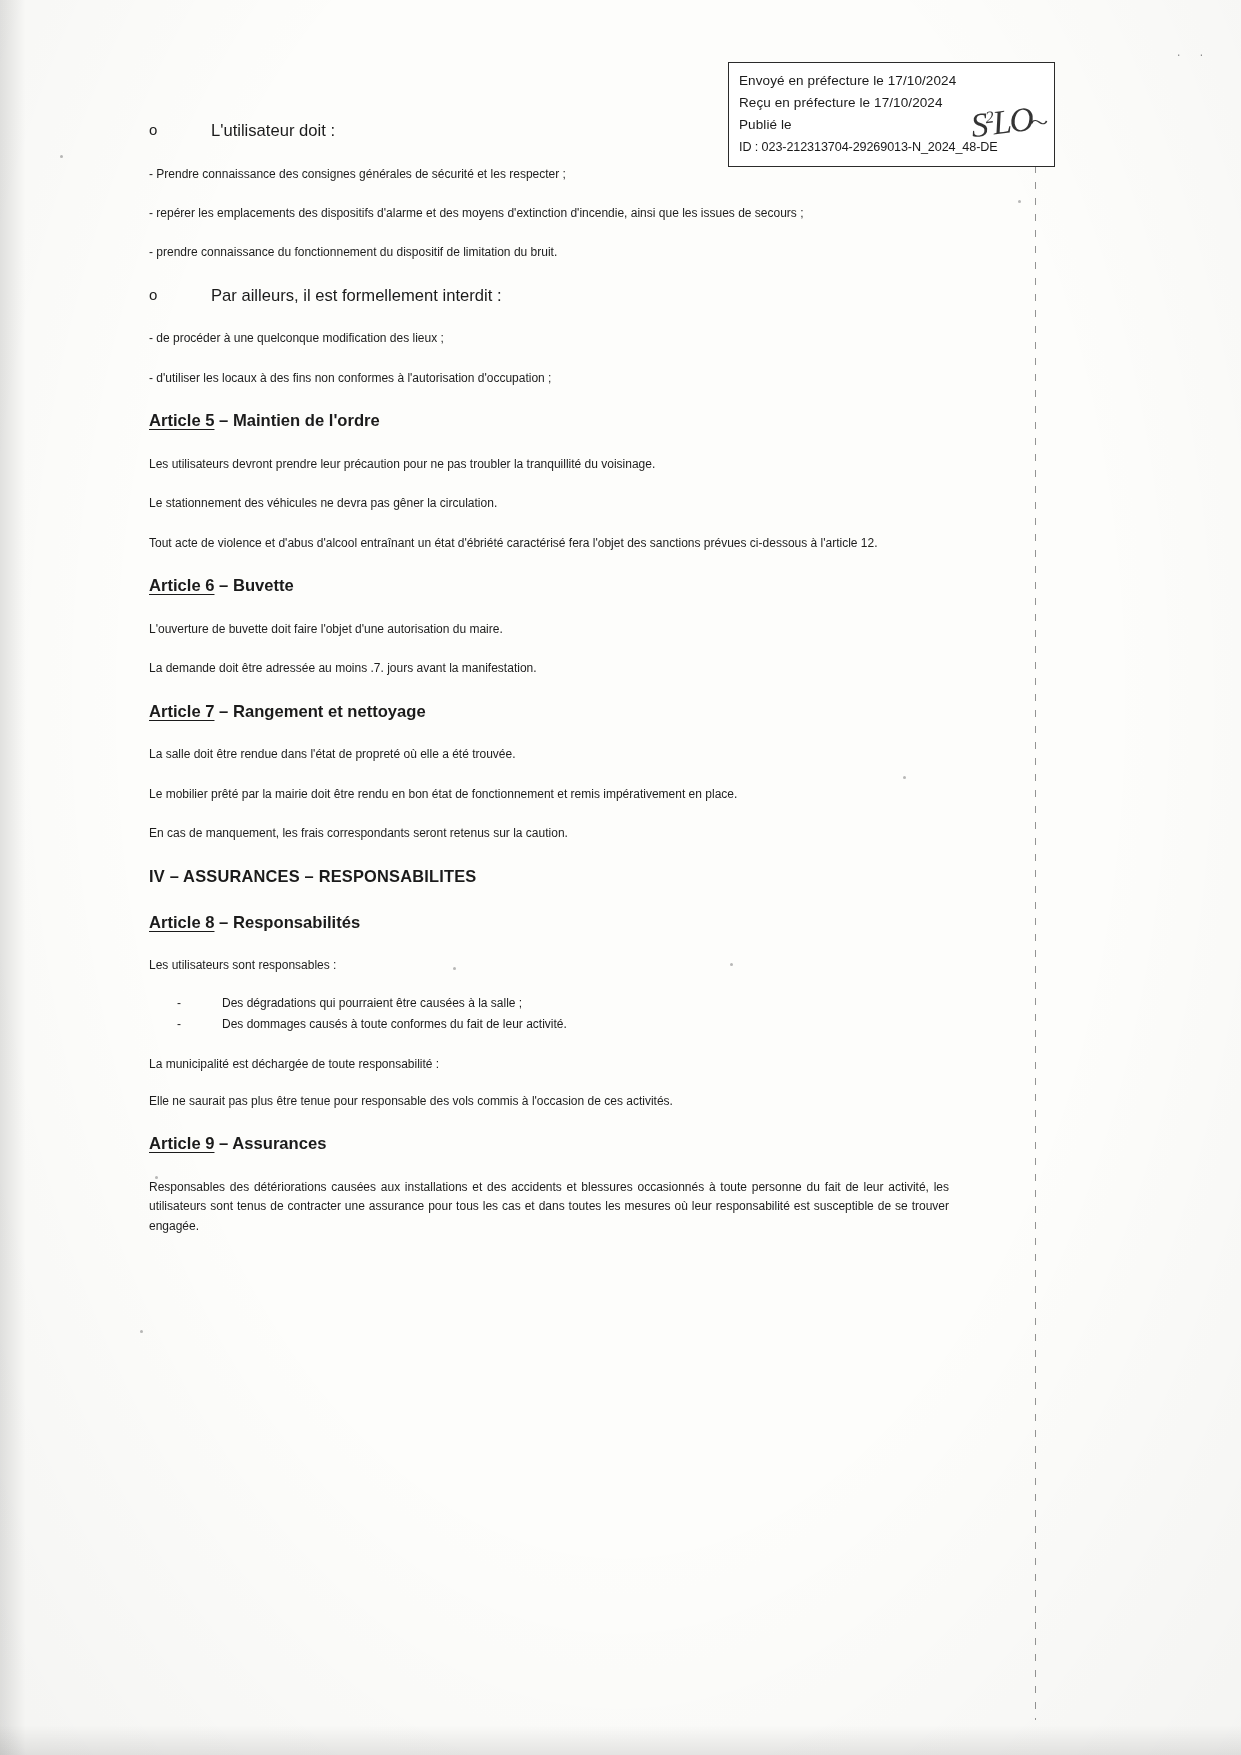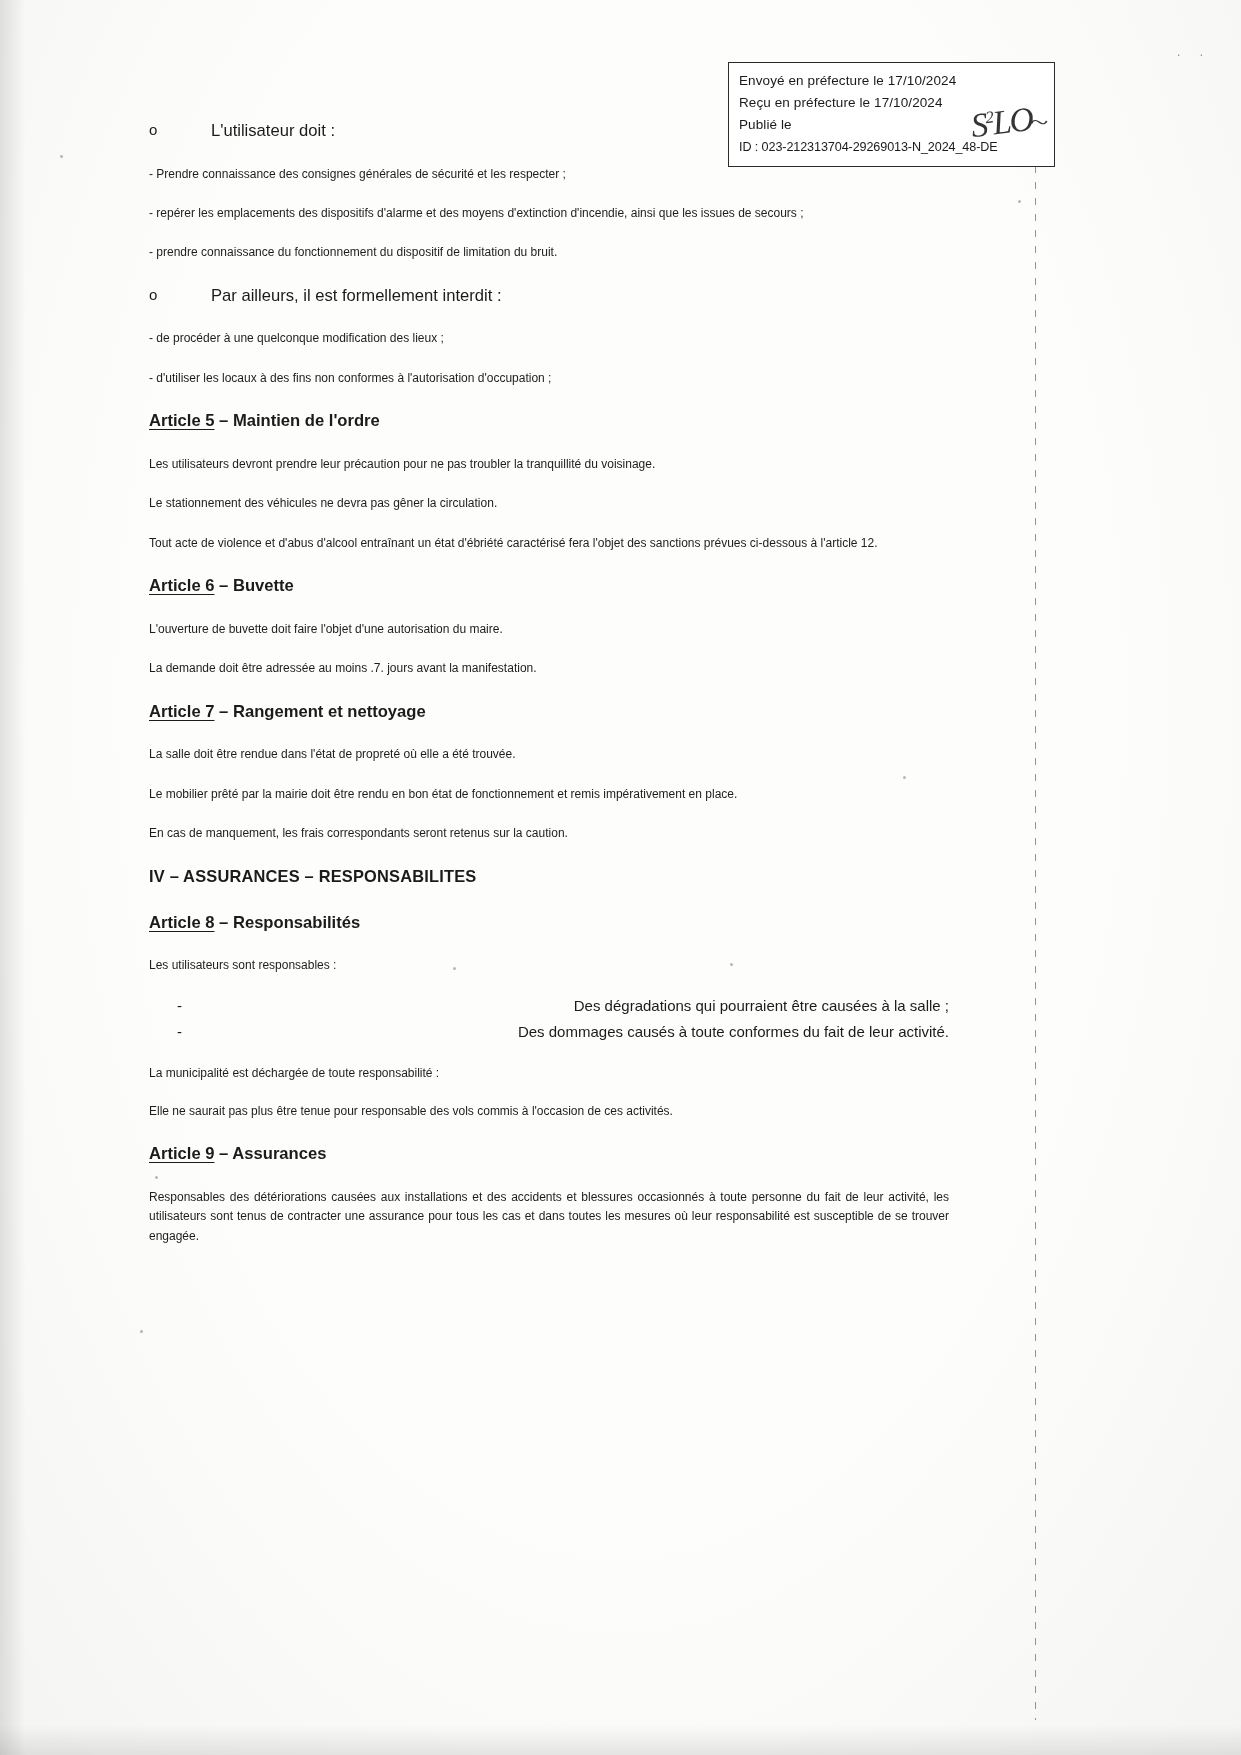--- a/index.html
+++ b/index.html
@@ -146,26 +146,25 @@
     margin-bottom: 20px;
     letter-spacing: .2px;
   }
 
   ul.dash-list {
     list-style: none;
     margin: 0 0 20px 0;
     padding: 0 0 0 28px;
   }
   ul.dash-list li {
-    font-size: 15px;
+    font-size: 12px;
     line-height: 1.62;
     position: relative;
     padding-left: 45px;
     margin-bottom: 2px;
-    text-align: right;
   }
   ul.dash-list li::before {
     content: "-";
     position: absolute;
     left: 0;
     top: 0;
   }
 
   .lead-in { margin-bottom: 18px; }
 

